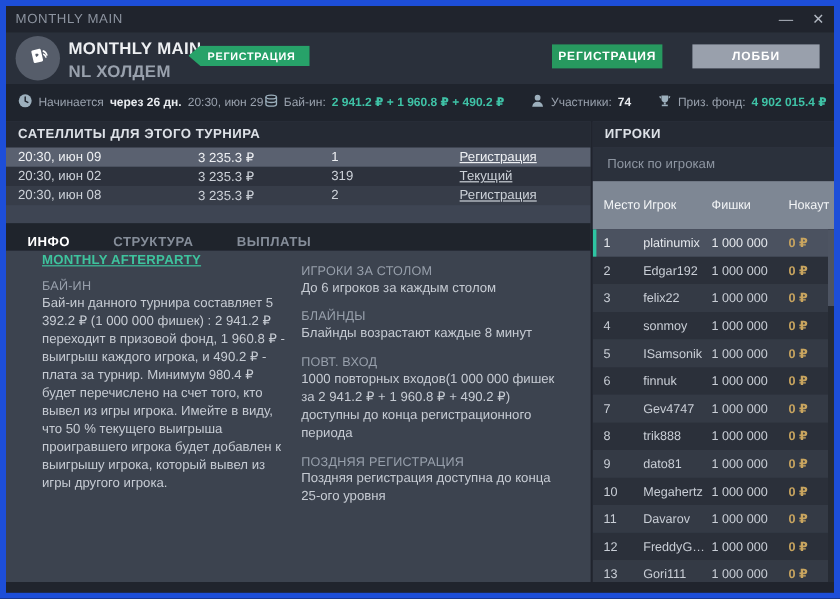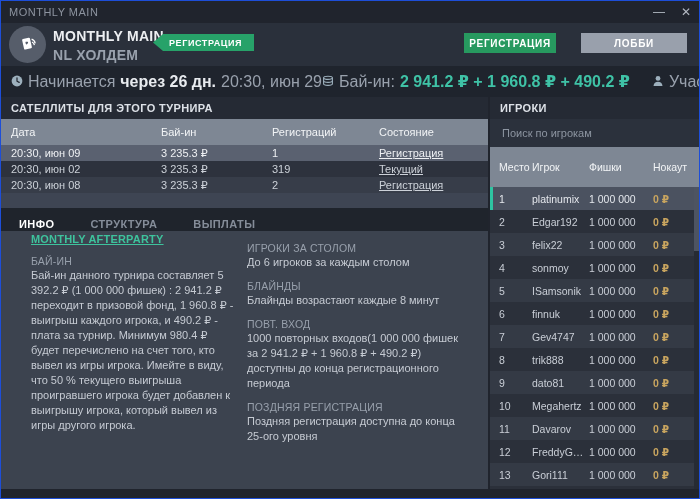--- a/index.html
+++ b/index.html
@@ -1,37 +1,37 @@
 <!DOCTYPE html>
 <html><head>
 <meta charset="utf-8">
 <style>
   html,body{margin:0;padding:0;background:#10131a;}
   .window{position:relative;width:700px;height:499px;background:#20242d;overflow:hidden;
-    font-family:"Liberation Sans","DejaVu Sans",sans-serif;border:1px solid #1d4ed8;box-sizing:border-box;}
+    font-family:"Liberation Sans","DejaVu Sans",sans-serif;border:5px solid #1d4ed8;box-sizing:border-box;}
   
   .titlebar{position:absolute;top:0;left:0;right:0;height:22px;display:flex;align-items:center;padding:0 8px;box-sizing:border-box;}
   .titlebar .t{color:#8d94a0;font-size:11px;letter-spacing:.5px;}
   .winbtns{margin-left:auto;display:flex;gap:16px;color:#b3b9c3;font-size:12px;}
   .winbtns span{cursor:pointer;line-height:12px;}
   
   .header{position:absolute;top:22px;left:0;right:0;height:43px;background:#2a303b;}
   .avatar{position:absolute;left:8px;top:3px;width:37px;height:37px;border-radius:50%;background:#565d6a;display:flex;align-items:center;justify-content:center;}
   .h-title{position:absolute;left:52px;top:5px;font-size:14px;font-weight:700;color:#edeff2;letter-spacing:.3px;}
   .h-sub{position:absolute;left:52px;top:24px;font-size:14px;font-weight:700;color:#99a1ad;letter-spacing:.3px;}
   .badge{position:absolute;left:152px;top:11px;height:17px;background:#27a269;color:#fff;font-size:9px;font-weight:700;
     letter-spacing:.6px;display:flex;align-items:center;padding:0 12px 0 16px;
     clip-path:polygon(10px 0,100% 0,100% 100%,10px 100%,0 50%);}
   .btn{position:absolute;top:10px;height:20px;border:none;color:#fff;font-weight:700;font-size:10px;letter-spacing:.7px;
     display:flex;align-items:center;justify-content:center;cursor:pointer;font-family:inherit;}
   .btn.register{right:143px;width:92px;background:#27995f;}
   .btn.lobby{right:12px;width:106px;background:#99a0ac;}
   
   .infobar{position:absolute;top:65px;left:0;right:0;height:31px;background:#1f242d;display:flex;align-items:center;
-    padding:0 10px;box-sizing:border-box;font-size:16px;white-space:nowrap;}
+    padding:0 10px;box-sizing:border-box;font-size:10px;white-space:nowrap;}
   .ii{display:flex;align-items:center;gap:5px;}
   .ii svg{color:#9db0bd;flex:0 0 auto;}
   .lbl{color:#99a1ad;}
   .val-white{color:#e8ebef;font-weight:700;}
   .val-teal{color:#3fc2a6;font-weight:700;}
   .sp{flex:1;}
   .vdiv{width:1px;height:14px;background:#39404c;margin:0 11px;}
   
   .left-panel{position:absolute;top:96px;left:0;width:487px;bottom:9px;display:flex;flex-direction:column;background:#3c434f;}
   .sec-title{height:22px;background:#252a34;color:#dde1e7;font-size:11px;font-weight:700;letter-spacing:.4px;
@@ -148,26 +148,20 @@
             <rect x="3.5" y="9.2" width="5" height="1.3"></rect>
         </svg>
       </span>
       <span class="lbl">Приз. фонд:</span>
       <span class="val-teal">4 902 015.4 ₽</span>
     </div>
   </div>
 
   <div class="left-panel">
     <div class="sec-title">САТЕЛЛИТЫ ДЛЯ ЭТОГО ТУРНИРА</div>
-    <div class="sat-head">
-        <span>Дата</span>
-        <span>Бай-ин</span>
-        <span>Регистраций</span>
-        <span>Состояние</span>
-      </div>
     <div>
         <div class="sat-row sel">
           <span>20:30, июн 09</span>
           <span>3 235.3 ₽</span>
           <span>1</span>
           <span class="sat-status">Регистрация</span>
         </div>
         <div class="sat-row dark">
           <span>20:30, июн 02</span>
           <span>3 235.3 ₽</span>

